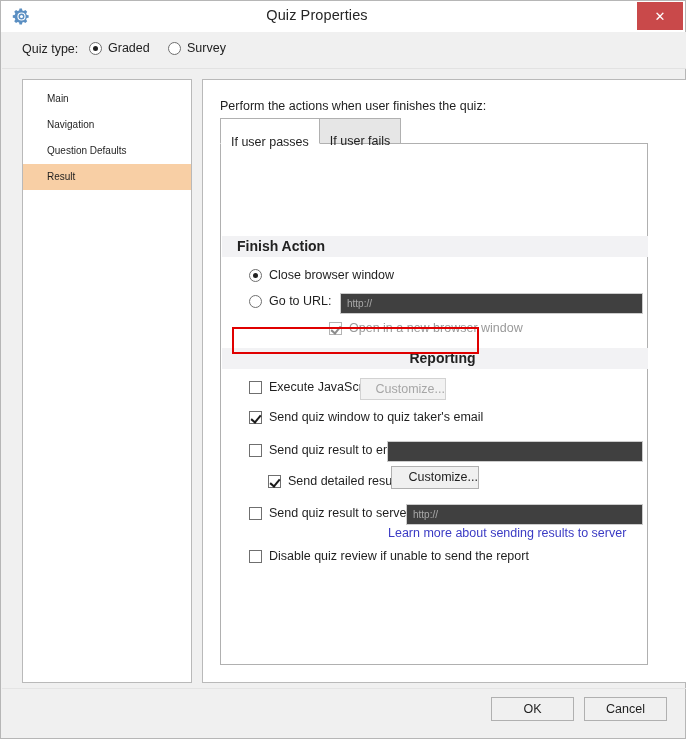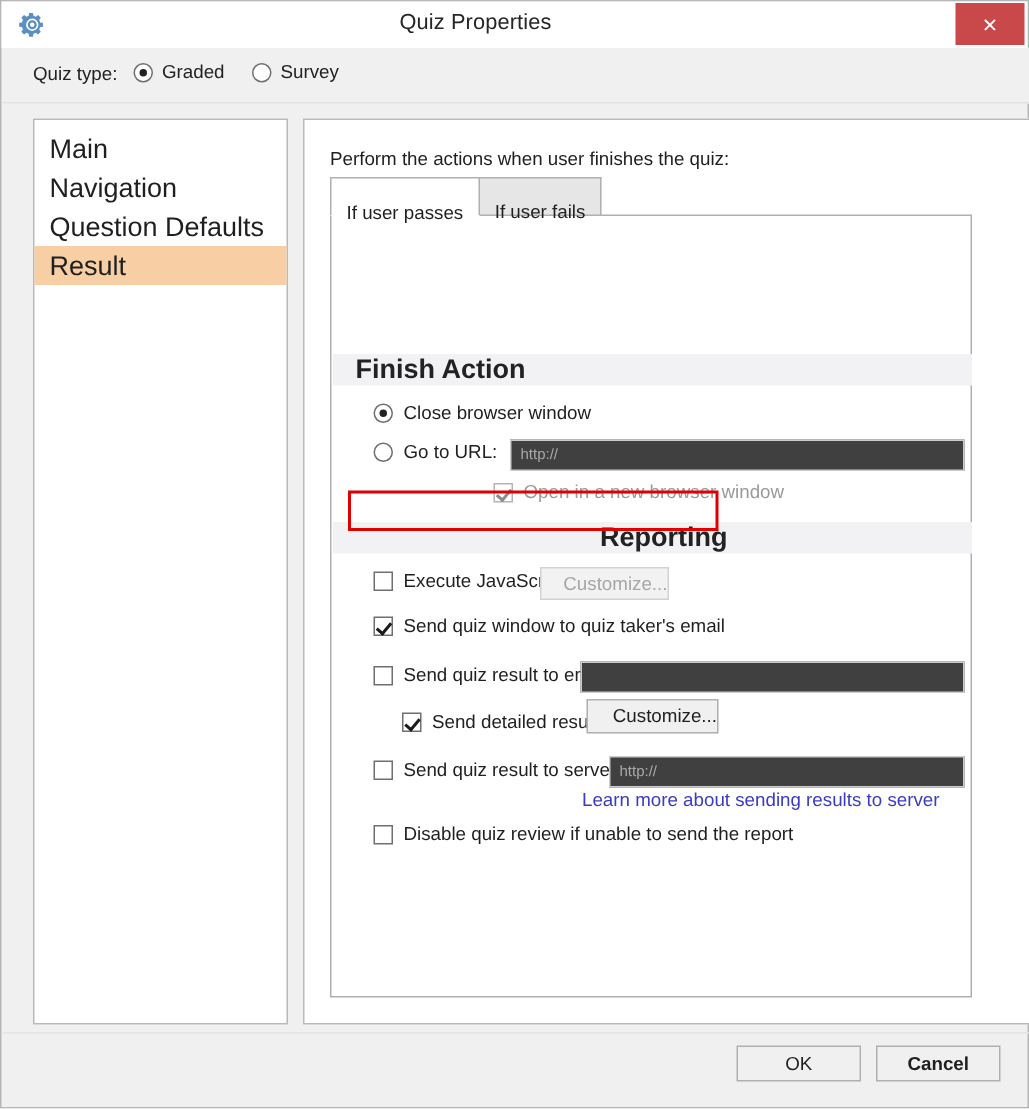--- a/index.html
+++ b/index.html
@@ -135,22 +135,22 @@
     position: absolute;
     left: 21px; top: 78px;
     width: 170px; height: 604px;
     background: #ffffff;
     border: 1px solid #b9b9b9;
     box-sizing: border-box;
   }
   .nav-item {
     height: 26px;
     line-height: 26px;
-    padding-left: 10px;
-    font-size: 18px;
+    padding-left: 24px;
+    font-size: 10px;
     color: #1f1f1f;
     cursor: pointer;
   }
   .nav-item.selected { background: #f8cfa5; }
   #nav-list { padding-top: 6px; }
 
   
   #content-panel {
     position: absolute;
     left: 201px; top: 78px;
@@ -206,21 +206,21 @@
   }
 
   
   .group-band {
     position: absolute;
     left: 1px;
     width: 426px;
     height: 21px;
     background: #f2f2f4;
     font-weight: bold;
-    font-size: 18px;
+    font-size: 14px;
     color: #222;
     padding-left: 15px;
     line-height: 21px;
     box-sizing: border-box;
   }
   #band-finish { top: 92px; }
   #band-report { top: 204px; text-align: center; }
 
   
   .row {
@@ -292,21 +292,21 @@
     background: #f0f0f0;
     border: 1px solid #b0b0b0;
     box-sizing: border-box;
     font-size: 12.5px;
     color: #1f1f1f;
     line-height: 22px;
     text-align: center;
     cursor: pointer;
   }
   #ok-button { left: 490px; }
-  #cancel-button { left: 583px; font-weight: bold; }
+  #cancel-button { left: 583px; }
 </style>
 </head>
 <body>
 
 <div id="dialog">
 
   <div id="titlebar">
     <span id="gear-icon">
       <svg width="19" height="19" viewBox="0 0 24 24">
         <path fill="#5b8fc2" d="M12 8.2a3.8 3.8 0 1 0 0 7.6 3.8 3.8 0 0 0 0-7.6zm0 5.7a1.9 1.9 0 1 1 0-3.8 1.9 1.9 0 0 1 0 3.8z"></path>

